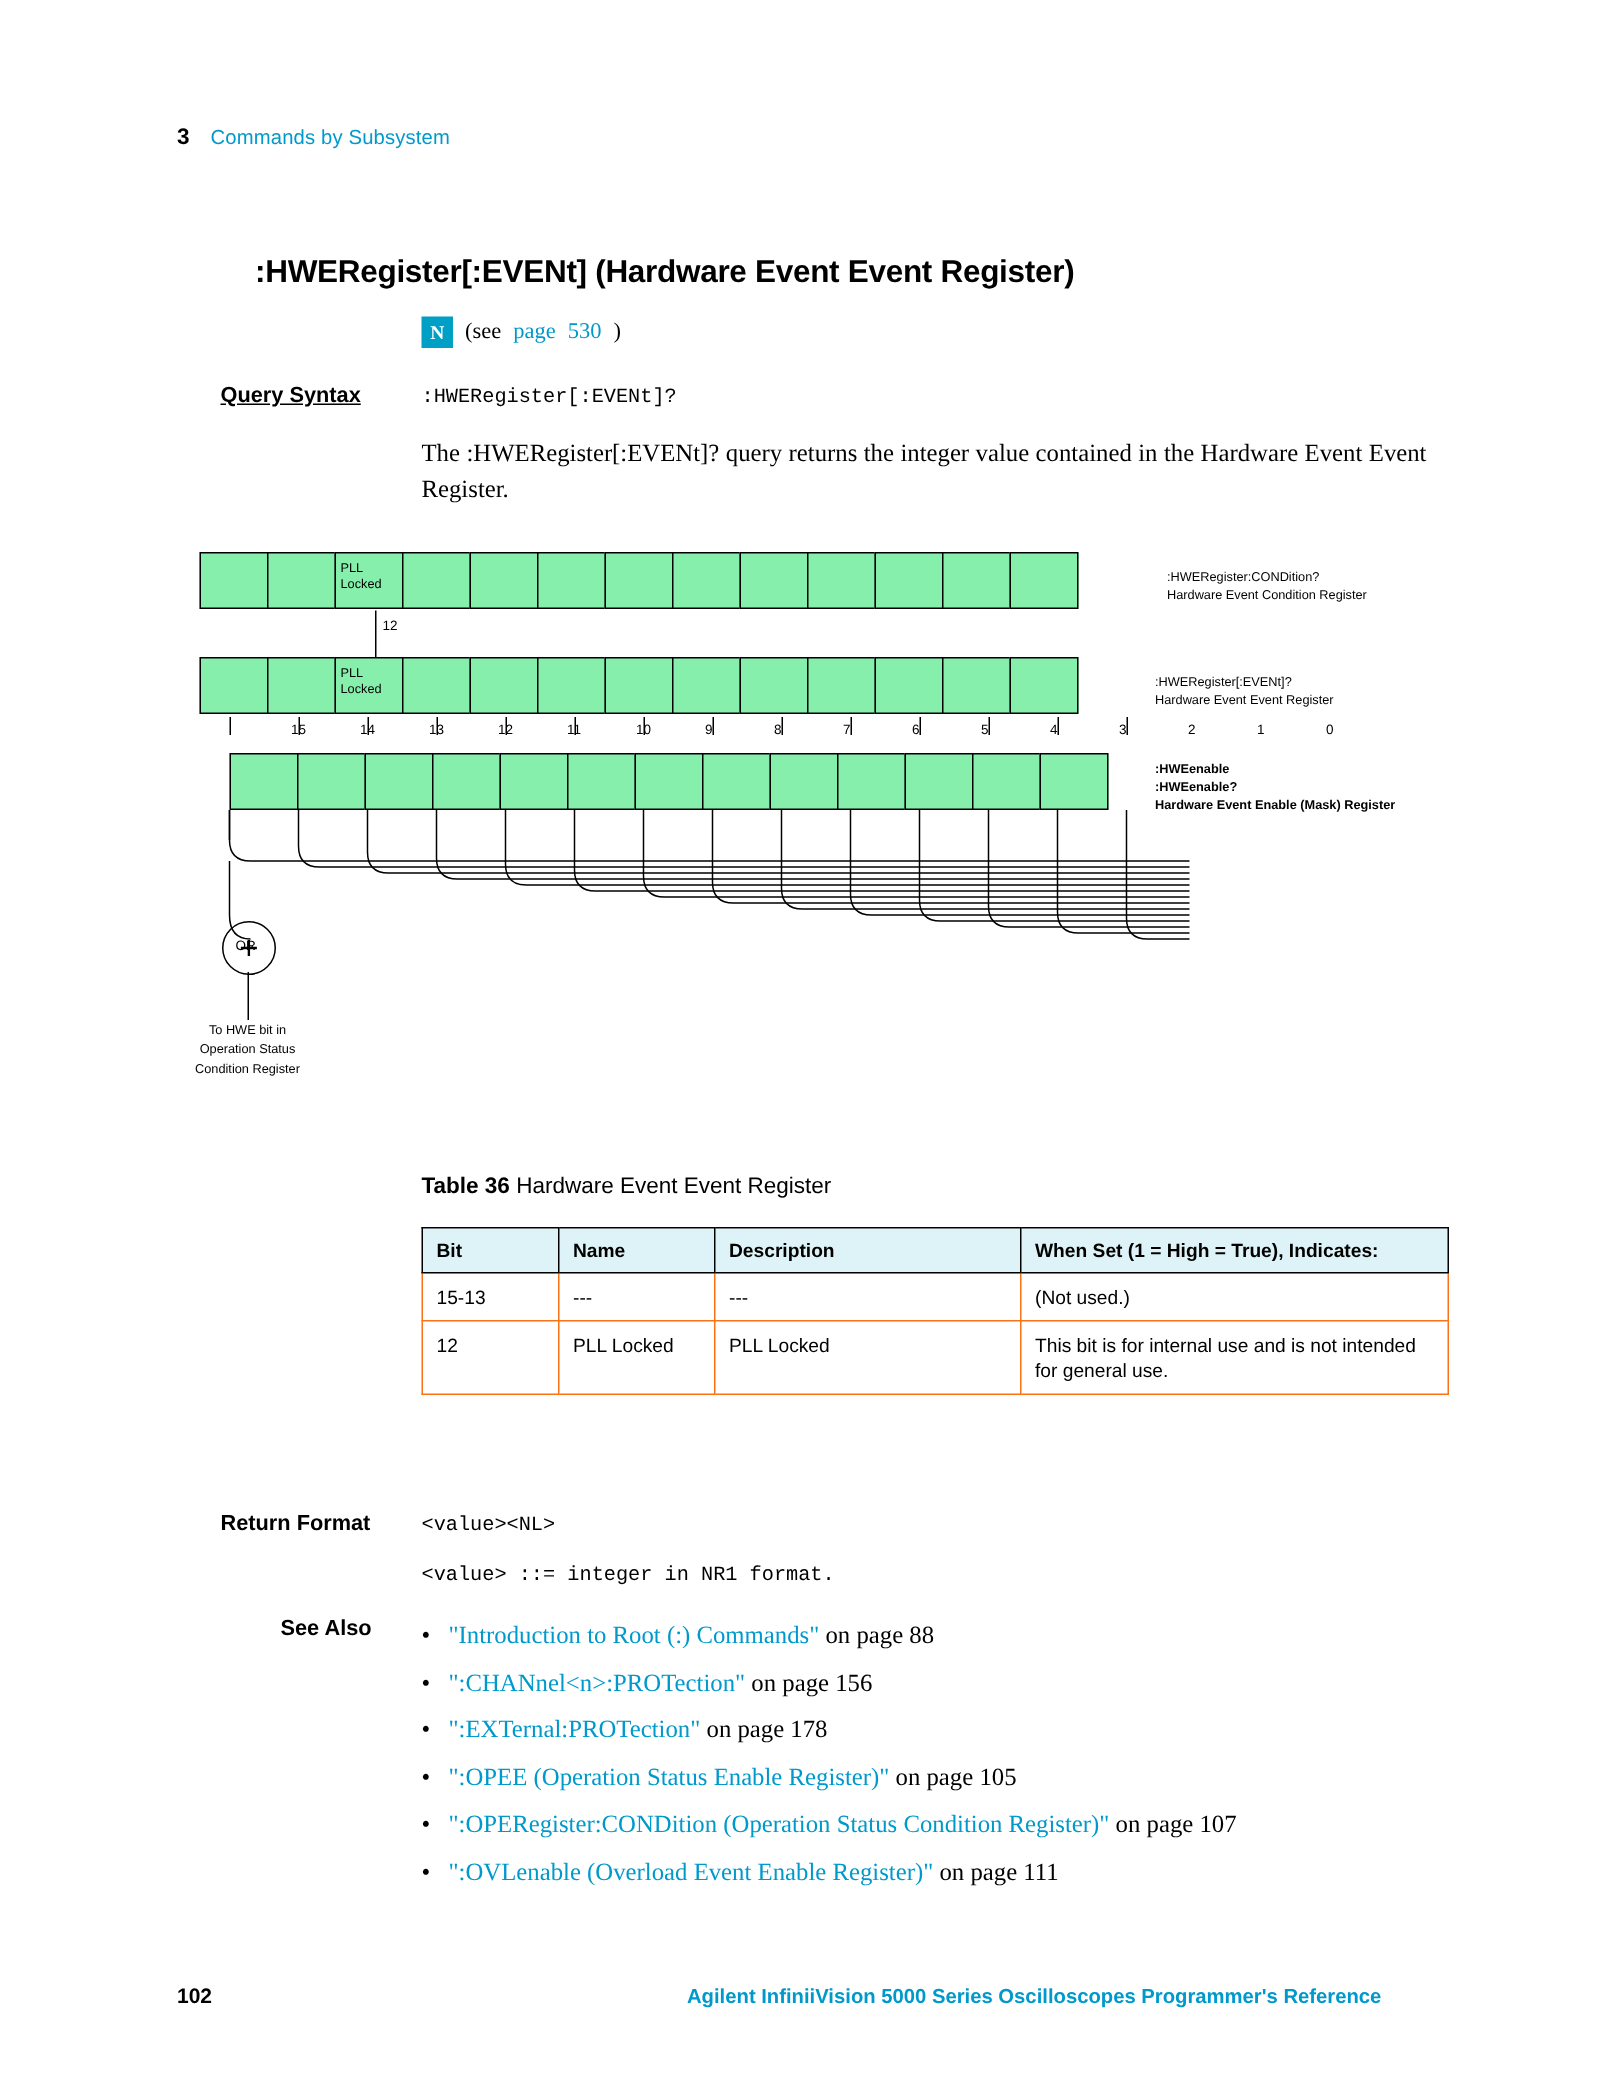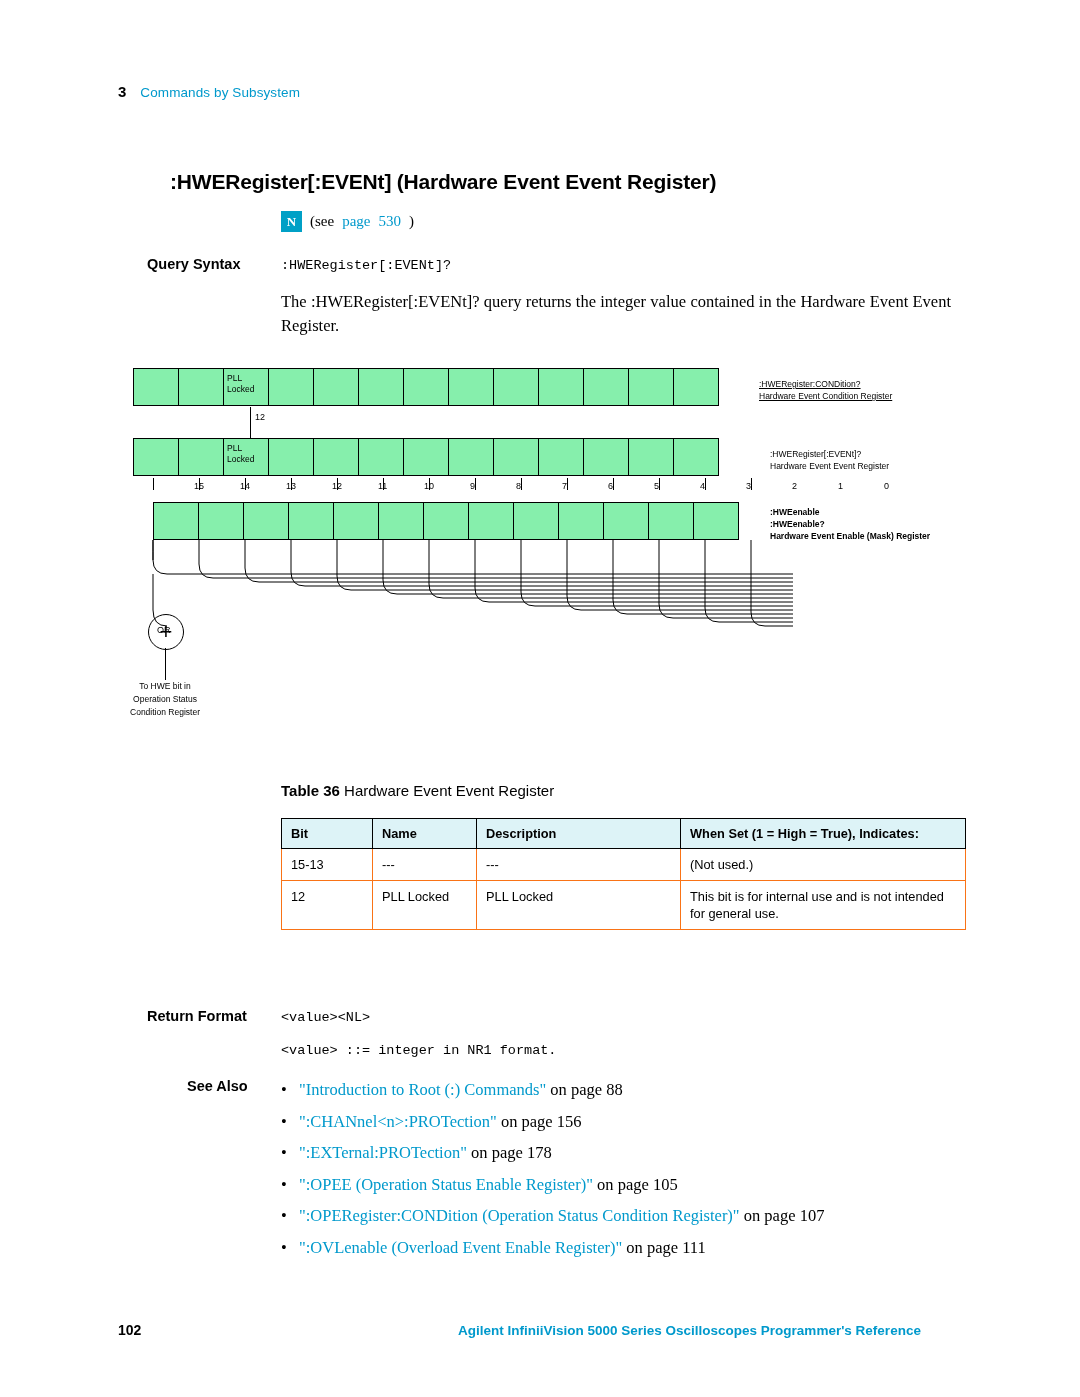--- a/index.html
+++ b/index.html
@@ -22,21 +22,21 @@
   .title{position:absolute;left:170px;top:170px;font-size:21px;font-weight:bold;
          font-family:"Liberation Sans", sans-serif;letter-spacing:-0.2px;}
 
   .note-row{position:absolute;left:281px;top:211px;display:flex;align-items:center;gap:8px;}
   .note-badge{width:21px;height:21px;background:#00a0c6;color:#fff;font-size:13px;font-weight:bold;
               display:flex;align-items:center;justify-content:center;font-family:"Liberation Serif",serif;}
   .note-see{font-size:15px;font-family:"Liberation Serif", serif;}
   .note-link{color:#0099cc;font-size:15px;font-family:"Liberation Serif", serif;}
 
   
-  .lbl-query{position:absolute;left:147px;top:256px;font-size:14.5px;font-weight:bold;}
+  .lbl-query{position:absolute;left:147px;top:256px;font-size:14.5px;font-weight:bold;text-decoration:underline;}
   .mono{font-family:"Liberation Mono", monospace;}
   .query-code{position:absolute;left:281px;top:258px;font-size:13.5px;}
 
   .para{position:absolute;left:281px;top:290px;width:670px;font-family:"Liberation Serif", serif;
         font-size:16.5px;line-height:24px;text-align:justify;}
 
   
   .diagram{position:absolute;left:133px;top:360px;width:830px;height:380px;}
   .regrow{position:absolute;display:flex;}
   .cell{width:46px;height:38px;border:1px solid #000;background:#86efac;box-sizing:border-box;
@@ -119,21 +119,21 @@
       <div class="cell"></div>
       <div class="cell"></div>
       <div class="cell"></div>
       <div class="cell"></div>
       <div class="cell"></div>
       <div class="cell"></div>
       <div class="cell"></div>
       <div class="cell"></div>
     </div>
 
-    <div class="annot" style="left:626px;top:18px;text-decoration:underline;">
+    <div class="annot" style="left:645px;top:18px;">
       <span>:HWERegister:CONDition?</span><br>
       <span>Hardware Event Condition Register</span>
     </div>
 
     <div class="vline" style="left:117px;top:47px;height:32px;"></div>
     <div class="arrnum" style="left:122px;top:52px;">12</div>
 
     <div class="regrow" style="left:0px;top:78px;">
       <div class="cell"></div>
       <div class="cell"></div>

